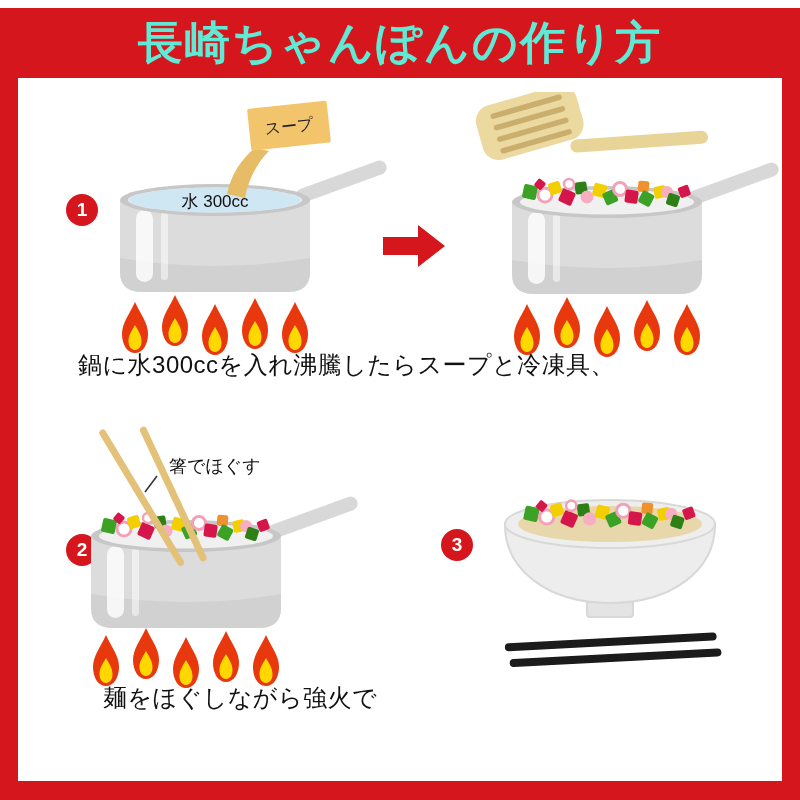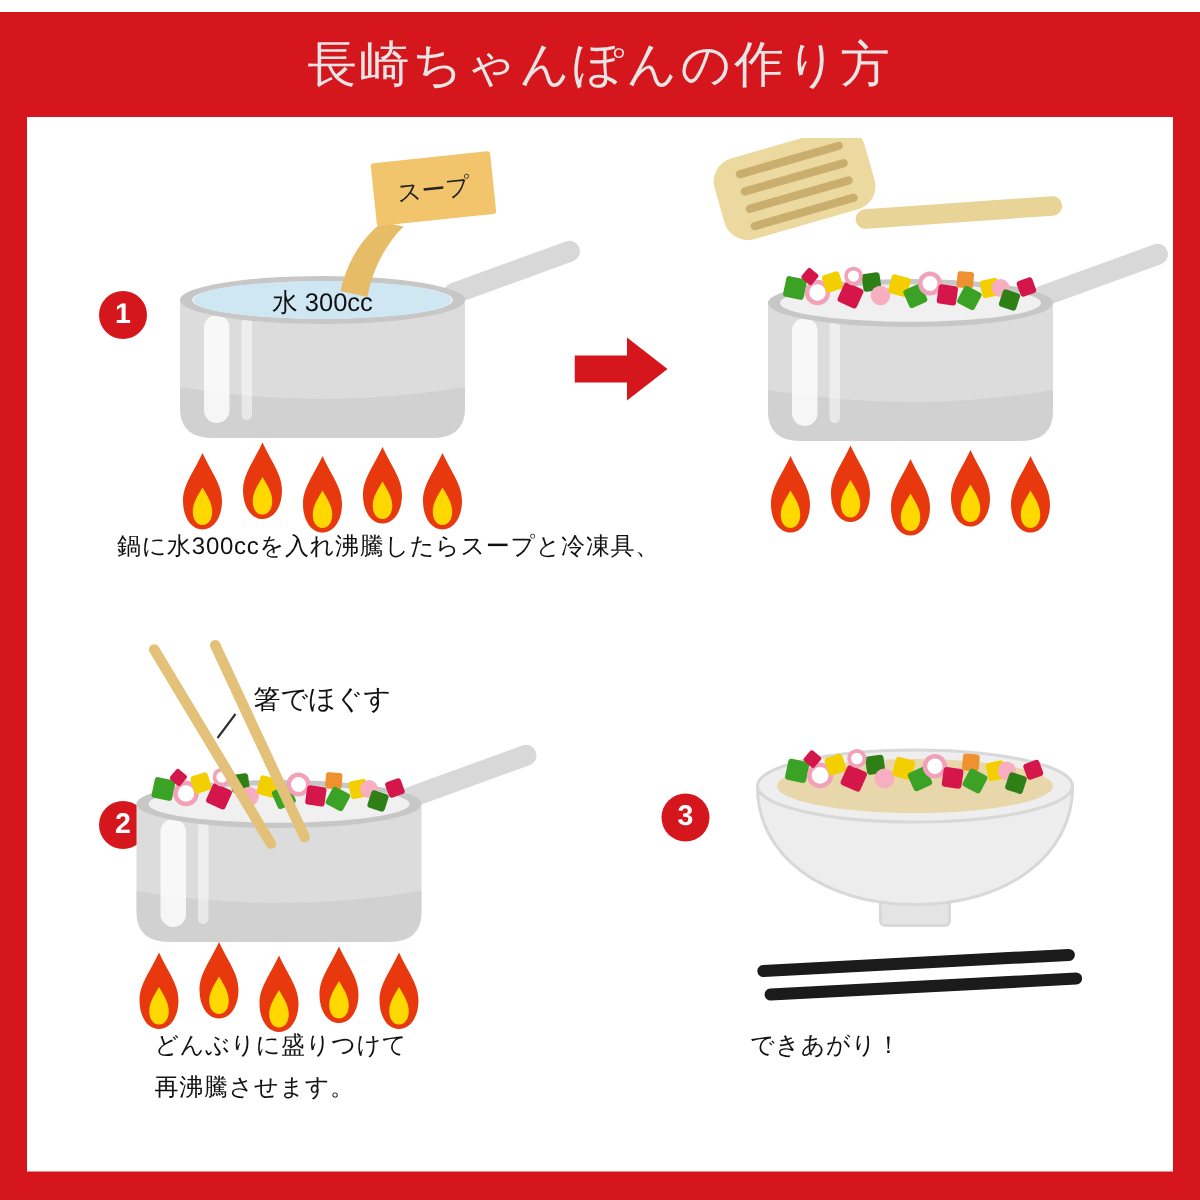--- a/index.html
+++ b/index.html
@@ -5,25 +5,25 @@
   *{margin:0;padding:0;box-sizing:border-box}
   html,body{width:800px;height:800px}
   body{position:relative;background:#ffffff;overflow:hidden;
        font-family:"Liberation Sans","DejaVu Sans",sans-serif}
   .frame{position:absolute;background:#d6161d}
   #frame-left{left:0;top:8px;width:18px;height:792px}
   #frame-right{right:0;top:8px;width:18px;height:792px}
   #frame-bottom{left:0;top:781px;width:800px;height:19px}
   #banner{position:absolute;left:0;top:8px;width:800px;height:70px;background:#d6161d;
           display:flex;align-items:center;justify-content:center}
-  #banner h1{color:#e5e5e5;font-size:33px;font-weight:normal;letter-spacing:2px;white-space:nowrap}
+  #banner h1{color:#5eead4;font-size:45px;font-weight:bold;letter-spacing:2px;white-space:nowrap}
   .scene{position:absolute}
   .badge{position:absolute;width:32px;height:32px;border-radius:50%;background:#d6161d;color:#fff;
          font-size:19px;font-weight:bold;display:flex;align-items:center;justify-content:center}
-  .caption{position:absolute;font-size:16px;line-height:29px;color:#111;letter-spacing:.5px;white-space:nowrap}
+  .caption{position:absolute;font-size:24px;line-height:29px;color:#111;letter-spacing:.5px;white-space:nowrap}
   svg text{font-family:"Liberation Sans","DejaVu Sans",sans-serif}
   .hiddefs{position:absolute;width:0;height:0;overflow:hidden}
 </style>
 </head>
 <body>
 
 <svg class="hiddefs" aria-hidden="true">
   <defs>
     <g id="flame">
       <path d="M13,0 C7,13 0,21 0,32 C0,43 5.5,51 13,51 C20.5,51 26,43 26,32 C26,21 19,13 13,0 Z" fill="#e8380d"></path>
@@ -140,22 +140,21 @@
           <rect x="-3.5" y="0" width="7" height="148" rx="3.5" fill="#e3c178"></rect>
         </g>
     </g>
     <line x1="118" y1="58" x2="106" y2="74" stroke="#333" stroke-width="1.5"></line>
     <text x="130" y="54" font-size="18" fill="#111">箸でほぐす</text>
     <use href="#flames5" x="54" y="210"></use>
   </svg>
 </div>
 
 <div class="caption" style="left:103px;top:684px;line-height:28px">
-  <div>どんぶりに盛りつけて</div>
-  <div>再沸騰させます。</div>
+  <div>麺をほぐしながら強火で</div>
 </div>
 
 <div class="badge" style="left:441px;top:529px">
   <span>3</span>
 </div>
 <div class="scene" style="left:460px;top:462px;width:320px;height:240px">
   <svg width="320" height="240" viewBox="0 0 320 240">
     <g>
       <rect x="127" y="138" width="46" height="17" rx="3" fill="#e4e4e4" stroke="#d8d8d8" stroke-width="2"></rect>
       <path d="M45,63 C45,108 88,141 150,141 C212,141 255,108 255,63 Z" fill="#ededed" stroke="#d8d8d8" stroke-width="2"></path>
@@ -164,14 +163,13 @@
     </g>
     <use href="#veggies" transform="translate(150,58) scale(1.02)"></use>
     <g transform="rotate(-3 150 185)">
       <rect x="45" y="176" width="212" height="8" rx="4" fill="#1b1b1b"></rect>
       <rect x="49" y="192" width="212" height="8" rx="4" fill="#1b1b1b"></rect>
     </g>
   </svg>
 </div>
 
 <div class="caption" style="left:500px;top:684px;line-height:28px">
-  <div>できあがり！</div>
 </div>
 
 </body></html>

